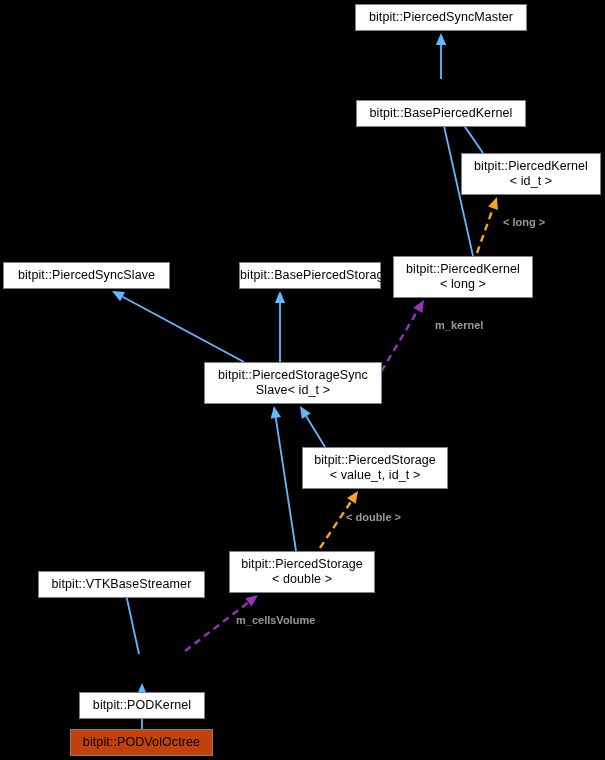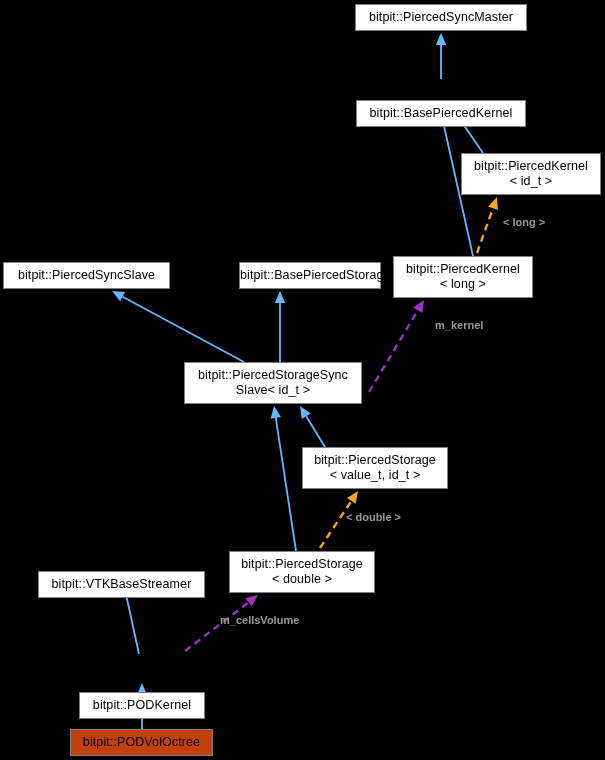--- a/index.html
+++ b/index.html
@@ -89,26 +89,26 @@
       <polygon points="142,683 147.2,695 136.8,695" fill="#63b8ff"></polygon>
     </svg>
 <div class="node" style="left: 355px; top: 4px; width: 172px; height: 27px;"><span class="node-label">bitpit::PiercedSyncMaster</span></div>
     <div class="node" style="left: 356px; top: 79px; width: 170px; height: 27px; margin-top: 21px;"><span class="node-label">bitpit::BasePiercedKernel</span></div>
     <div class="node" style="left: 461px; top: 153px; width: 140px; height: 42px;"><span class="node-label">bitpit::PiercedKernel
 &lt; id_t &gt;</span></div>
     <div class="node" style="left: 3px; top: 262px; width: 167px; height: 27px;"><span class="node-label">bitpit::PiercedSyncSlave</span></div>
     <div class="node" style="left: 192px; top: 262px; width: 142px; height: 27px; margin-left: 47px;"><span class="node-label">bitpit::BasePiercedStorage</span></div>
     <div class="node" style="left: 393px; top: 256px; width: 140px; height: 42px;"><span class="node-label">bitpit::PiercedKernel
 &lt; long &gt;</span></div>
-    <div class="node" style="left: 184px; top: 362px; width: 178px; height: 42px;"><span class="node-label">bitpit::PiercedStorageSync
+    <div class="node" style="left: 204px; top: 362px; width: 178px; height: 42px;"><span class="node-label">bitpit::PiercedStorageSync
 Slave&lt; id_t &gt;</span></div>
     <div class="node" style="left: 302px; top: 447px; width: 146px; height: 42px;"><span class="node-label">bitpit::PiercedStorage
 &lt; value_t, id_t &gt;</span></div>
     <div class="node" style="left: 38px; top: 556px; width: 167px; height: 27px; margin-top: 15px;"><span class="node-label">bitpit::VTKBaseStreamer</span></div>
     <div class="node" style="left: 229px; top: 551px; width: 146px; height: 42px;"><span class="node-label">bitpit::PiercedStorage
 &lt; double &gt;</span></div>
     <div class="node" style="left: 79px; top: 692px; width: 126px; height: 27px;"><span class="node-label">bitpit::PODKernel</span></div>
     <div class="node highlight" style="left: 70px; top: 729px; width: 143px; height: 27px;"><span class="node-label">bitpit::PODVolOctree</span></div>
     <span class="edge-label" style="left: 503px; top: 216px; color: rgb(153, 153, 153);">&lt; long &gt;</span>
     <span class="edge-label" style="left: 387px; top: 319px; color: rgb(153, 153, 153); padding-left: 48px;">m_kernel</span>
     <span class="edge-label" style="left: 346px; top: 511px; color: rgb(153, 153, 153);">&lt; double &gt;</span>
-    <span class="edge-label" style="left: 220px; top: 614px; color: rgb(153, 153, 153);">m_cellsVolume</span>
+    <span class="edge-label" style="left: 236px; top: 614px; color: rgb(153, 153, 153);">m_cellsVolume</span>
   </div>
 
 </body></html>

